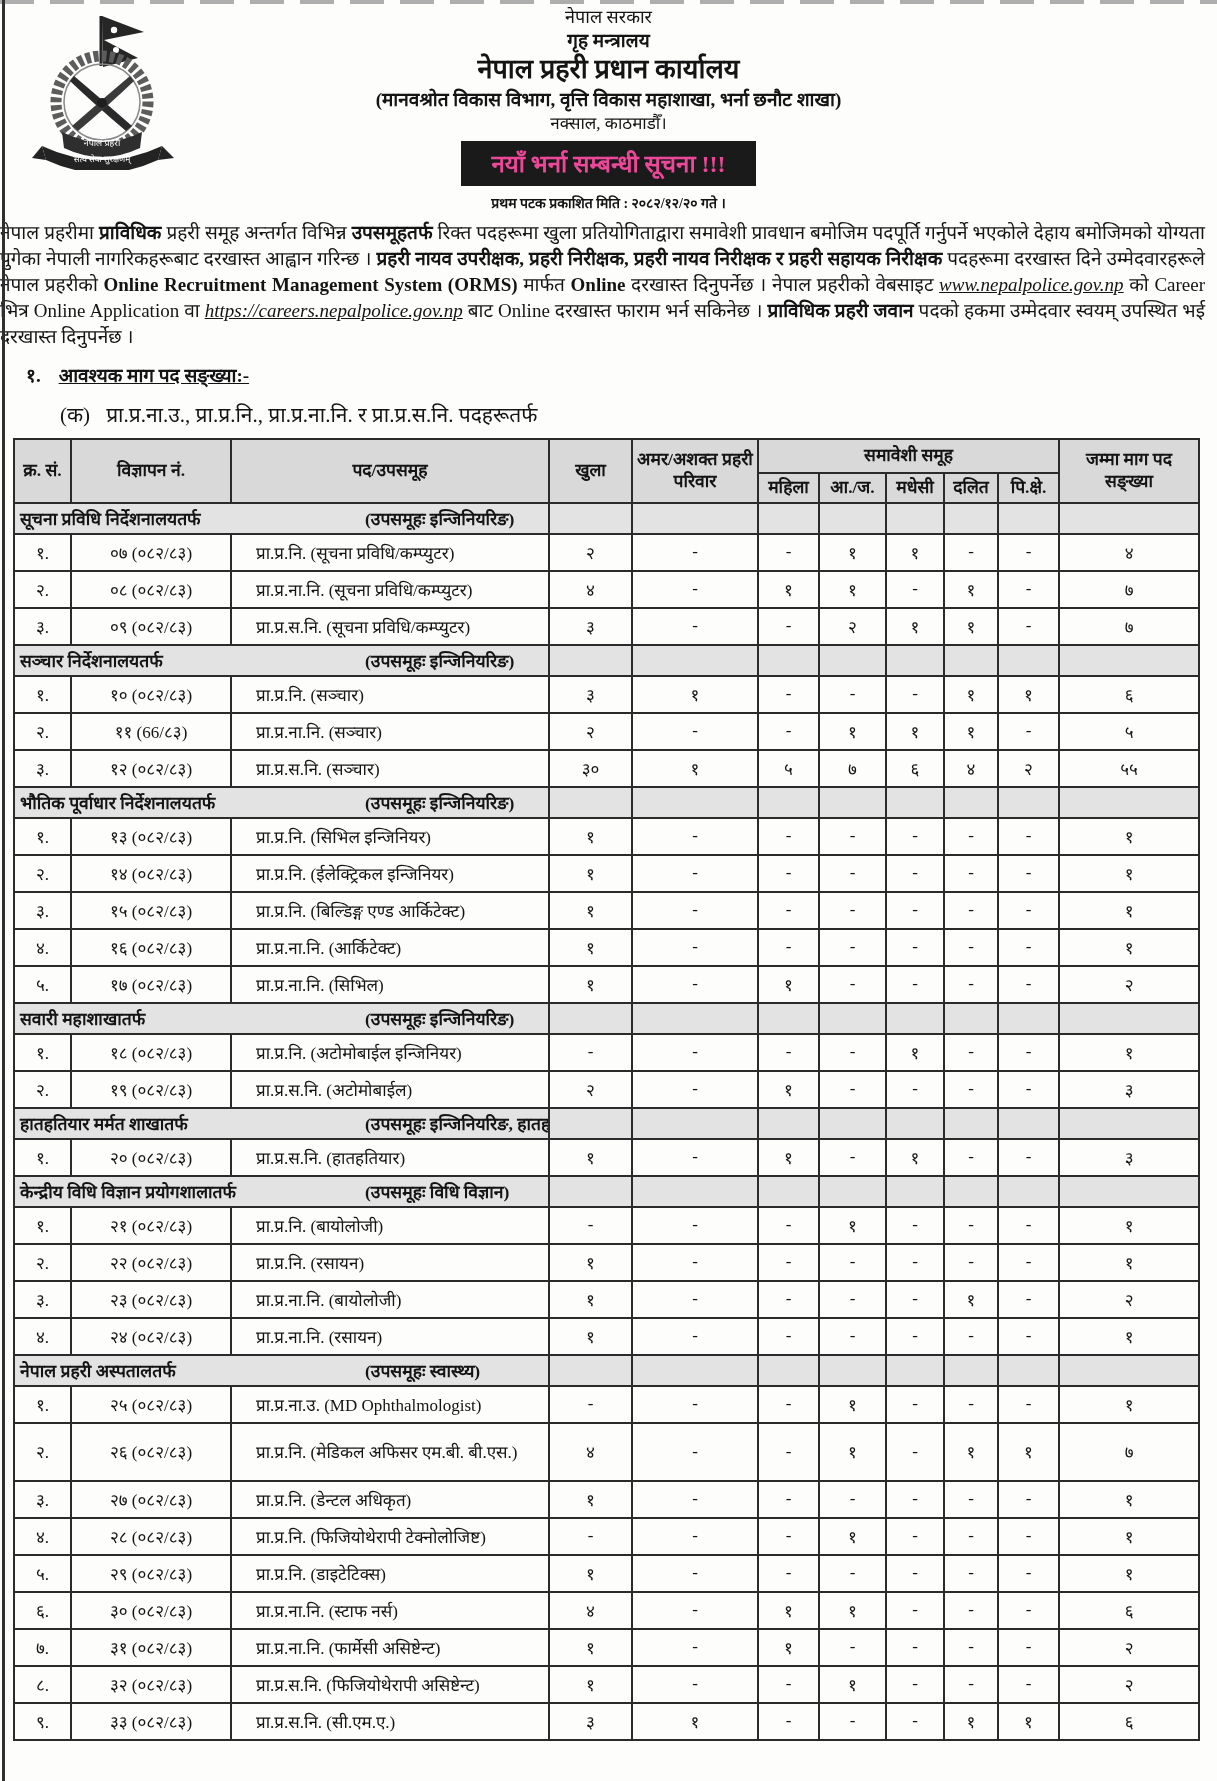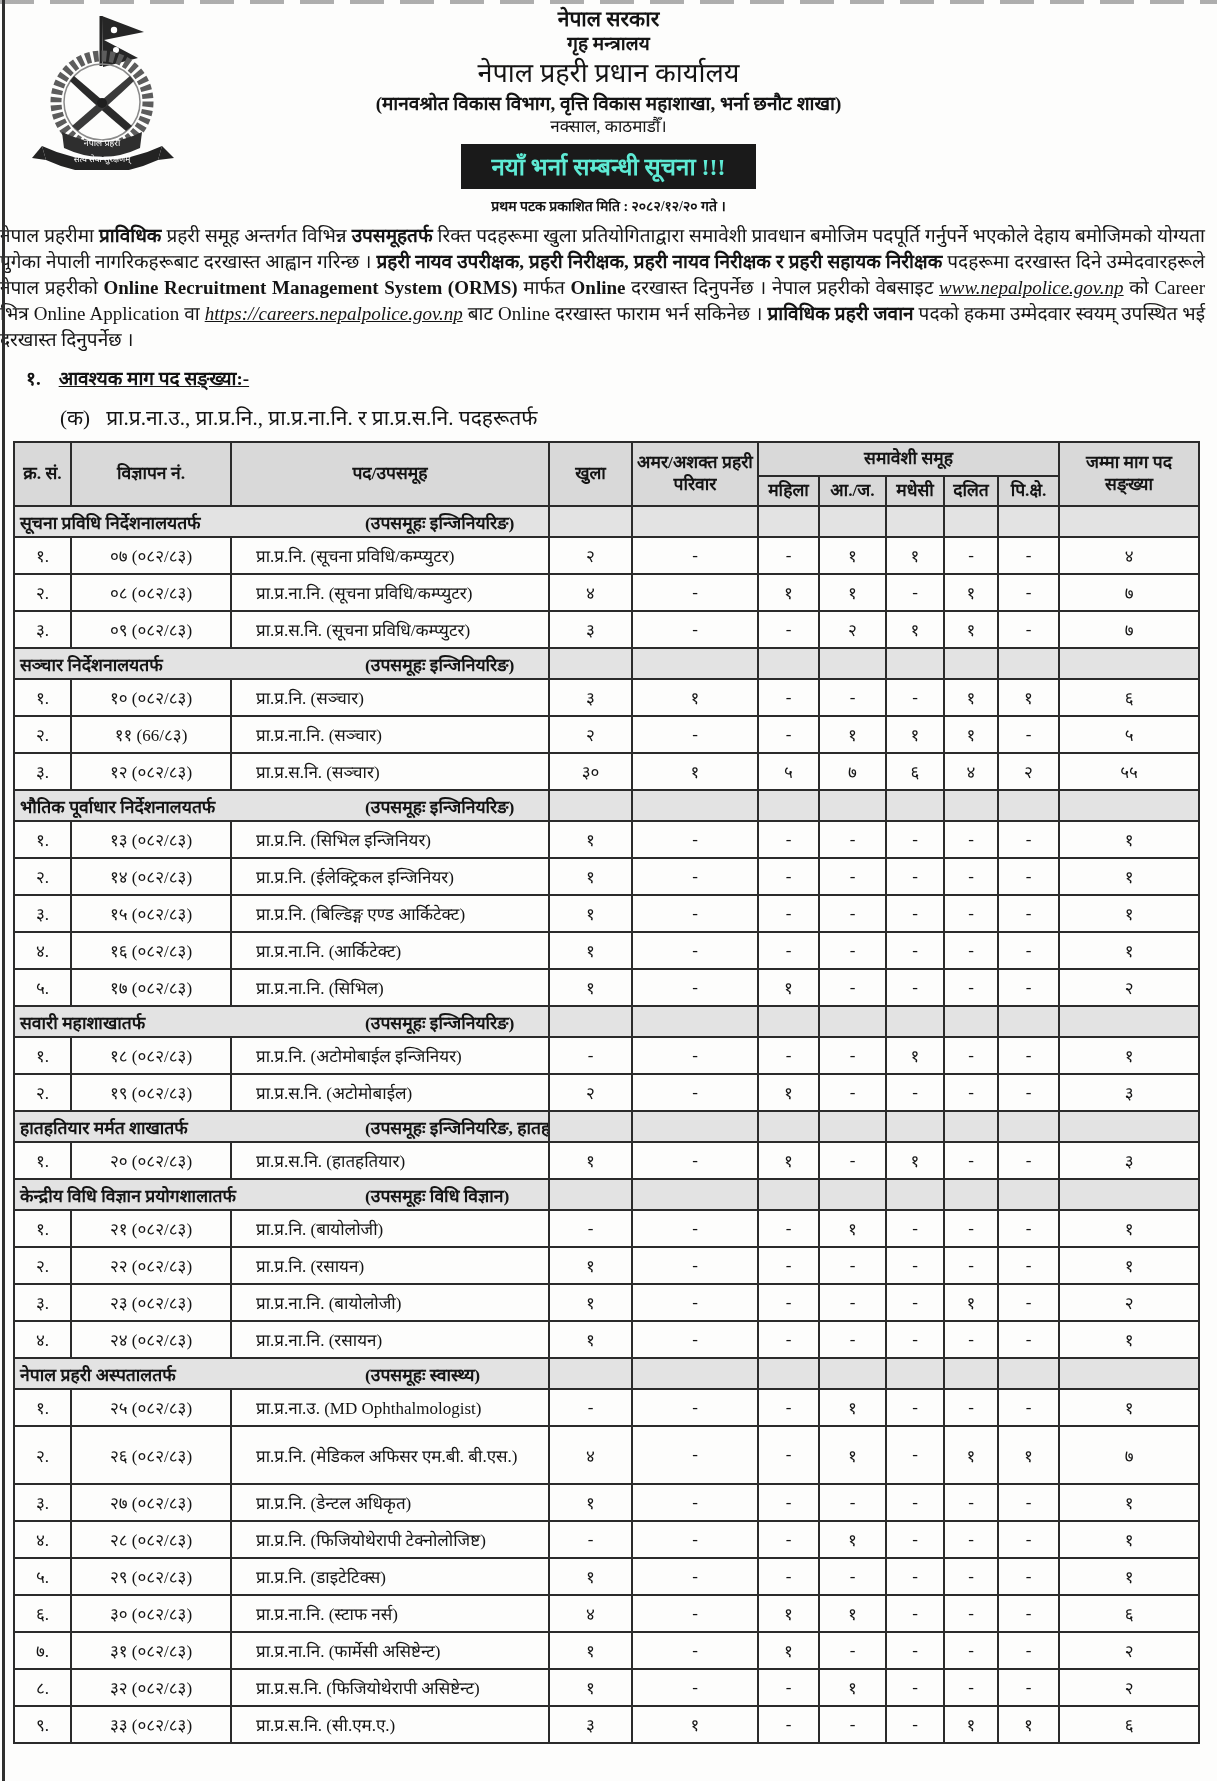--- a/index.html
+++ b/index.html
@@ -28,30 +28,30 @@
     background:repeating-linear-gradient(90deg,#9a9a9a 0 34px,transparent 34px 50px);
     opacity:.8;
   }
   .left-edge{
     position:absolute;top:0;bottom:0;left:2px;width:3px;
     background:#2f2f2f;
   }
   
   .letterhead{position:relative;padding-top:6px;text-align:center;}
   .emblem{position:absolute;left:28px;top:10px;width:152px;height:160px;}
-  .org-government{font-size:21px;font-weight:bold;line-height:1.25;}
+  .org-government{font-size:18px;font-weight:normal;line-height:1.25;}
   .org-ministry{font-size:19px;font-weight:bold;line-height:1.3;}
-  .org-office{font-size:27px;font-weight:normal;line-height:1.25;}
+  .org-office{font-size:27px;font-weight:bold;line-height:1.25;}
   .org-department{font-size:19px;font-weight:bold;line-height:1.35;}
   .org-address{font-size:17px;line-height:1.35;}
   .banner{
     display:inline-block;
     margin-top:5px;
     background:var(--banner-bg);
-    color:#5eead4;
+    color:#ec4899;
     font-size:24px;
     font-weight:bold;
     padding:5px 30px 7px 30px;
   }
   .published{font-size:14px;font-weight:bold;margin-top:7px;}
   
   .intro{
     margin:8px 12px 0 0;
     font-size:19px;
     line-height:26px;

